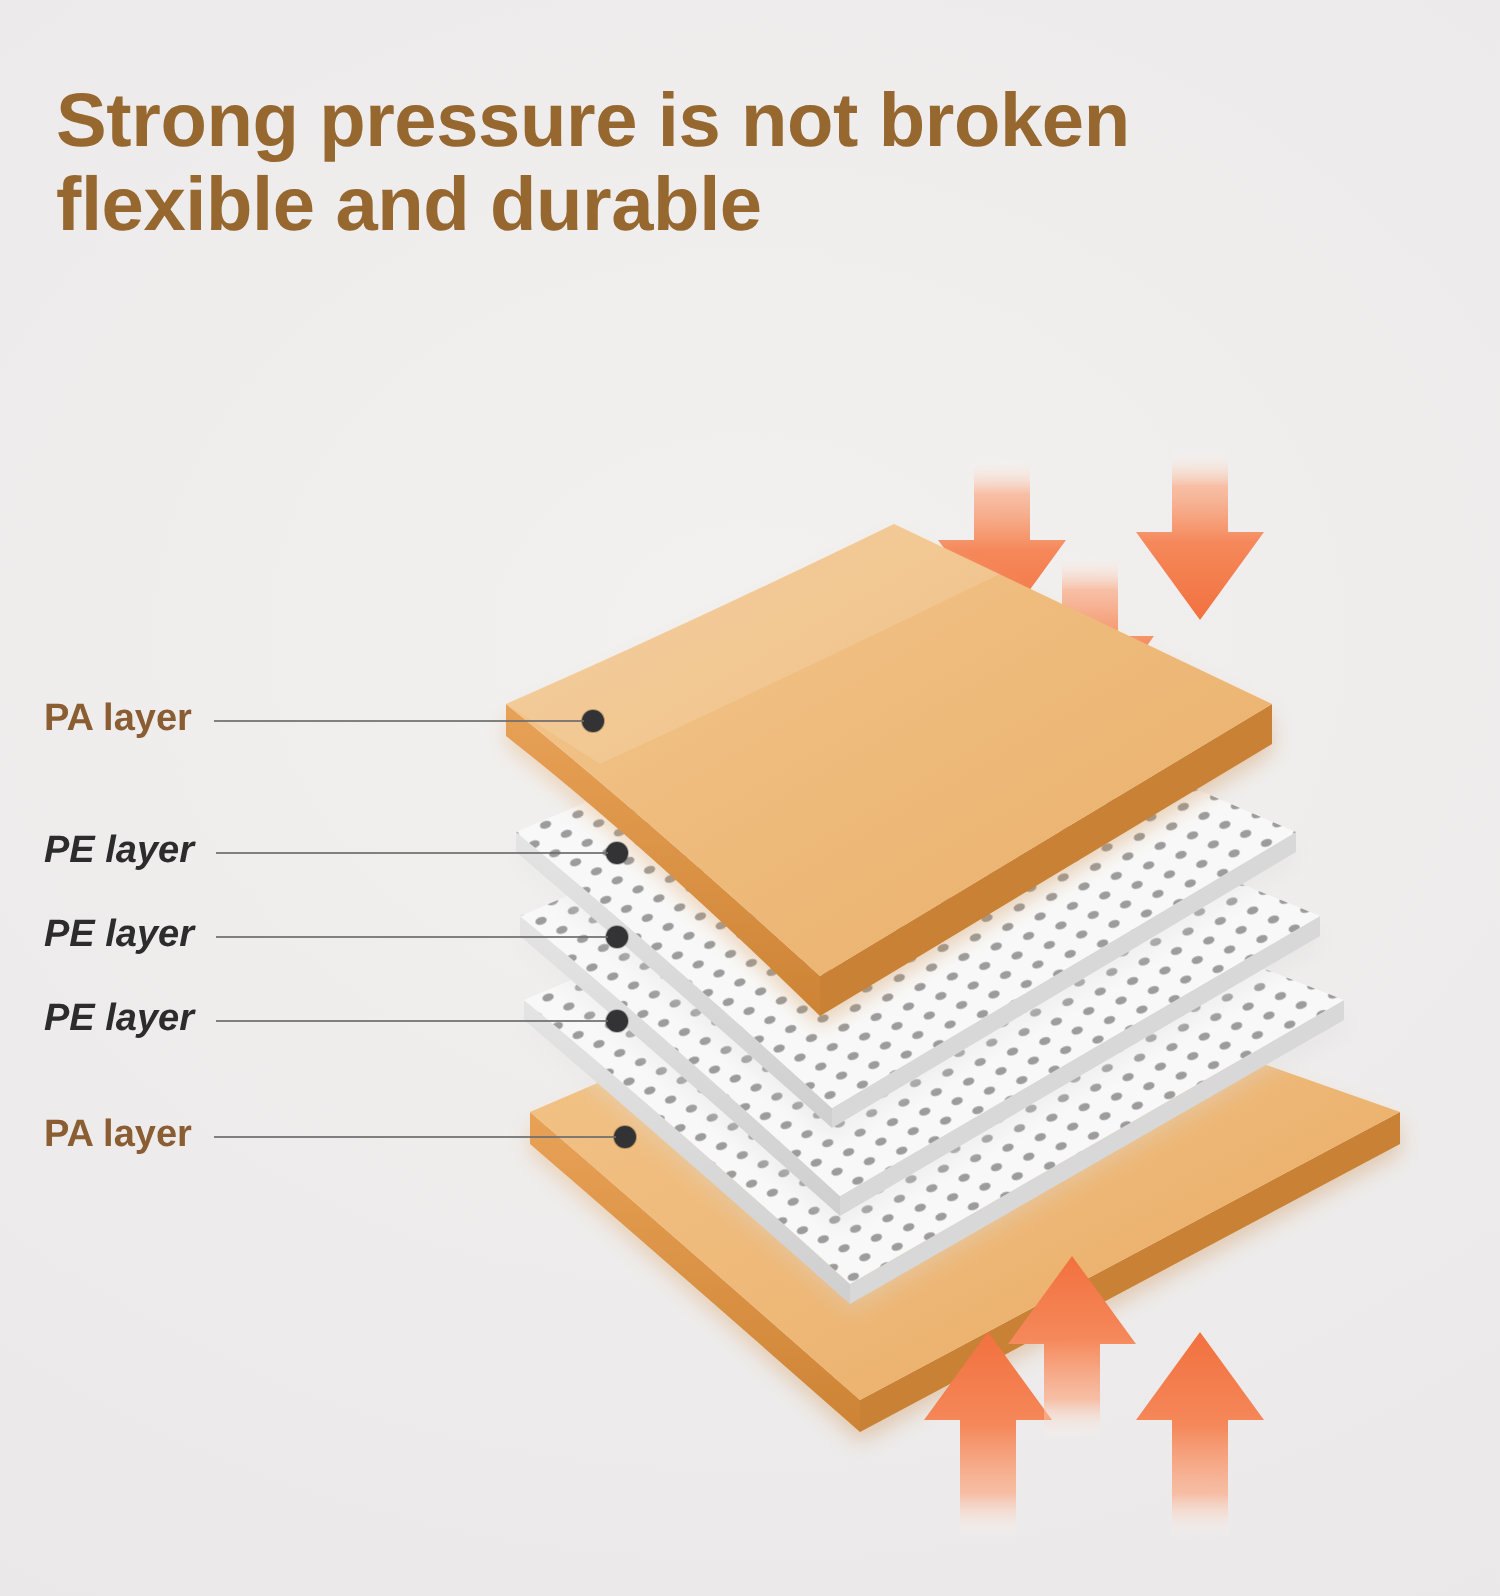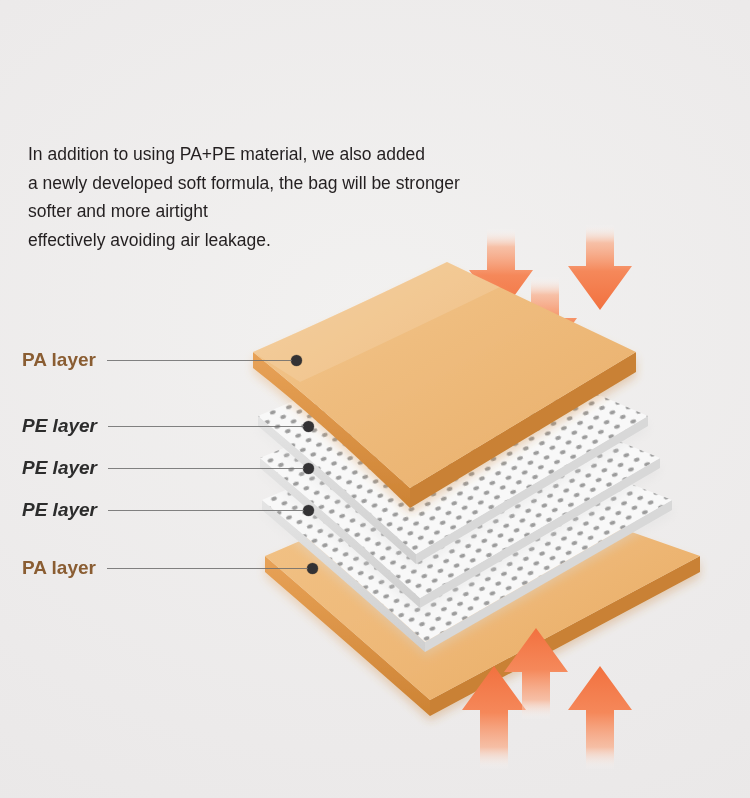--- a/index.html
+++ b/index.html
@@ -180,25 +180,23 @@
       <path d="M253 352 Q340 314 447 262 L500 287 Q370 350 300 382 Z" fill="#ffffff" opacity=".13"></path>
     </g>
 
     <g>
       <path d="M480 770 h28 v-60 h18 l-32 -44 -32 44 h18 z" fill="url(#arrUp)"></path>
       <path d="M522 720 h28 v-48 h18 l-32 -44 -32 44 h18 z" fill="url(#arrUp)"></path>
       <path d="M586 770 h28 v-60 h18 l-32 -44 -32 44 h18 z" fill="url(#arrUp)"></path>
     </g>
   </svg>
 
-
-  <div class="body-copy">In addition to using PA+PE material, we also added
-a newly developed soft formula, the bag will be stronger
-softer and more airtight
-effectively avoiding air leakage.</div>
+  <div class="headline">Strong pressure is not broken
+flexible and durable</div>
+
 
   <div id="callouts">
       <div class="callout pa" style="left: 22px; top: 347px;">
         <span class="c-label">PA layer</span>
         <span class="c-line" style="width: 185px;"></span>
         <span class="c-dot"></span>
       </div>
       <div class="callout pe" style="left: 22px; top: 413px;">
         <span class="c-label">PE layer</span>
         <span class="c-line" style="width: 196px;"></span>

